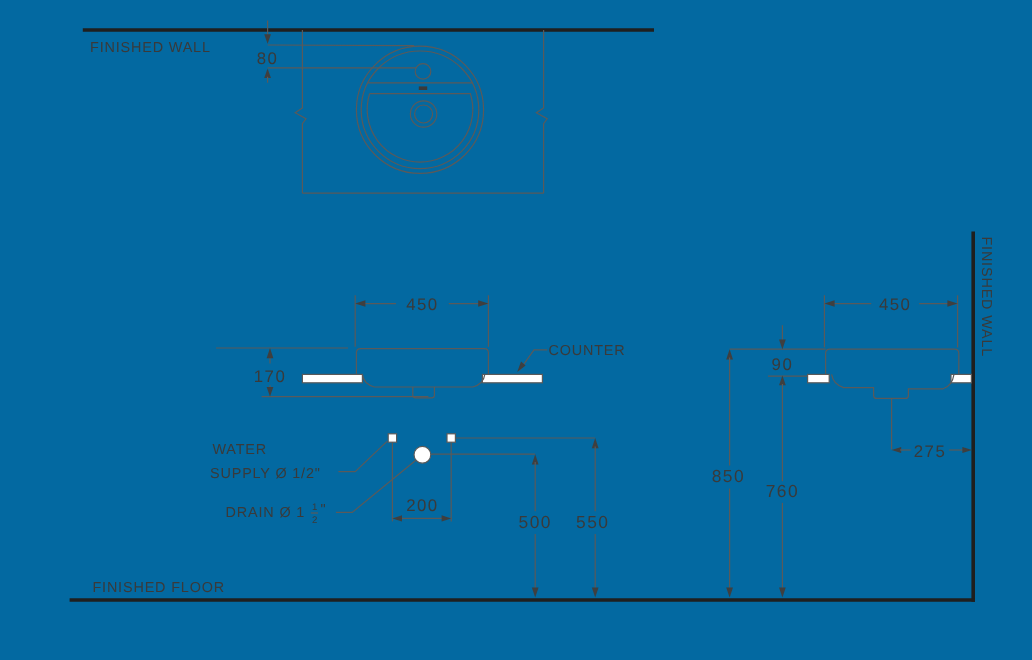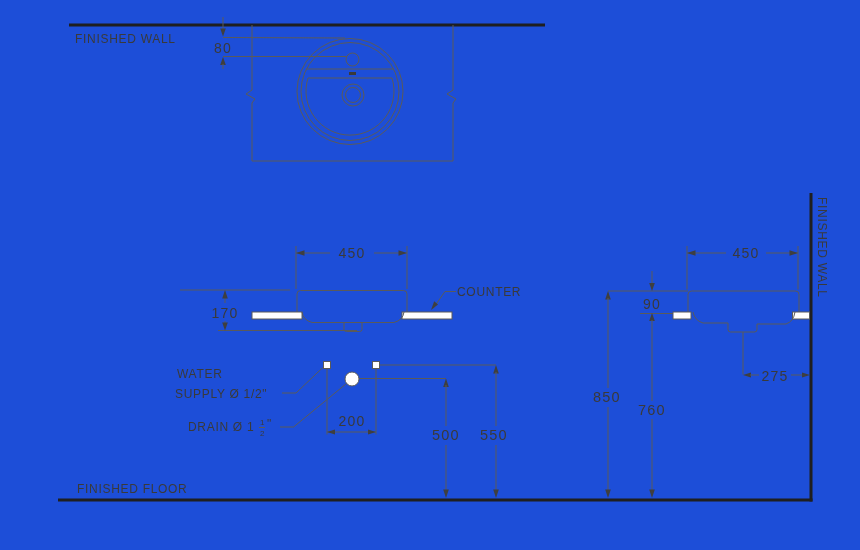--- a/index.html
+++ b/index.html
@@ -1,16 +1,16 @@
 <!DOCTYPE html>
 <html><head>
 <meta charset="utf-8">
 <style>
   html,body{margin:0;padding:0;background:#ffffff;}
-  #stage{position:relative;width:860px;height:550px;background:#1d4ed8;overflow:hidden;}
+  #stage{position:relative;width:860px;height:550px;background:#0369a1;overflow:hidden;}
   svg{position:absolute;left:0;top:0;}
   .ln{stroke:#5a5a5a;stroke-width:1;fill:none;}
   .thk{stroke:#1f1f1f;stroke-width:3;fill:none;}
   .ar{fill:#3f3f3f;stroke:none;}
   .sym{stroke:#5a5a5a;stroke-width:1;fill:#ffffff;}
   .txt{fill:#3a3a3a;font-family:"Liberation Sans",sans-serif;}
   .dim{font-size:14px;letter-spacing:1.2px;text-anchor:middle;}
   .dimL{font-size:14.5px;letter-spacing:1.2px;text-anchor:middle;}
   .lbl{font-size:12px;letter-spacing:0.7px;}
   .sm{font-size:8px;letter-spacing:0;}

